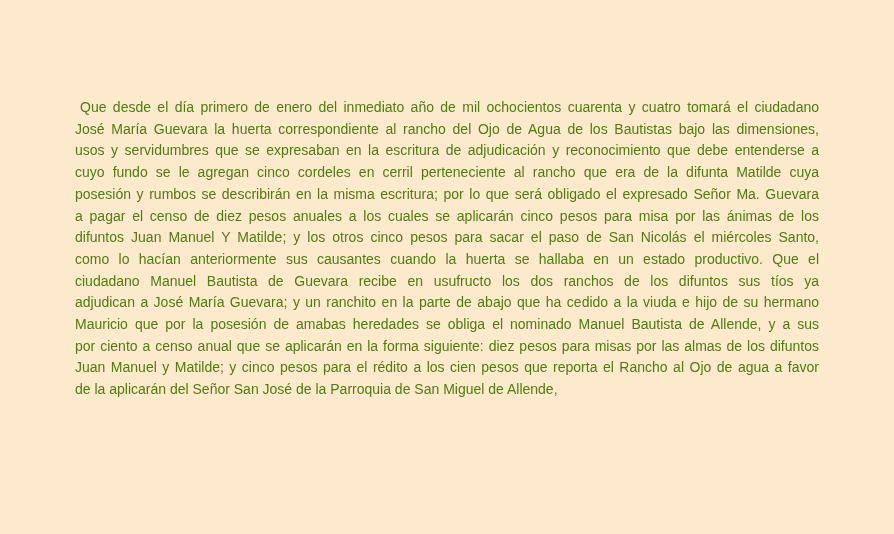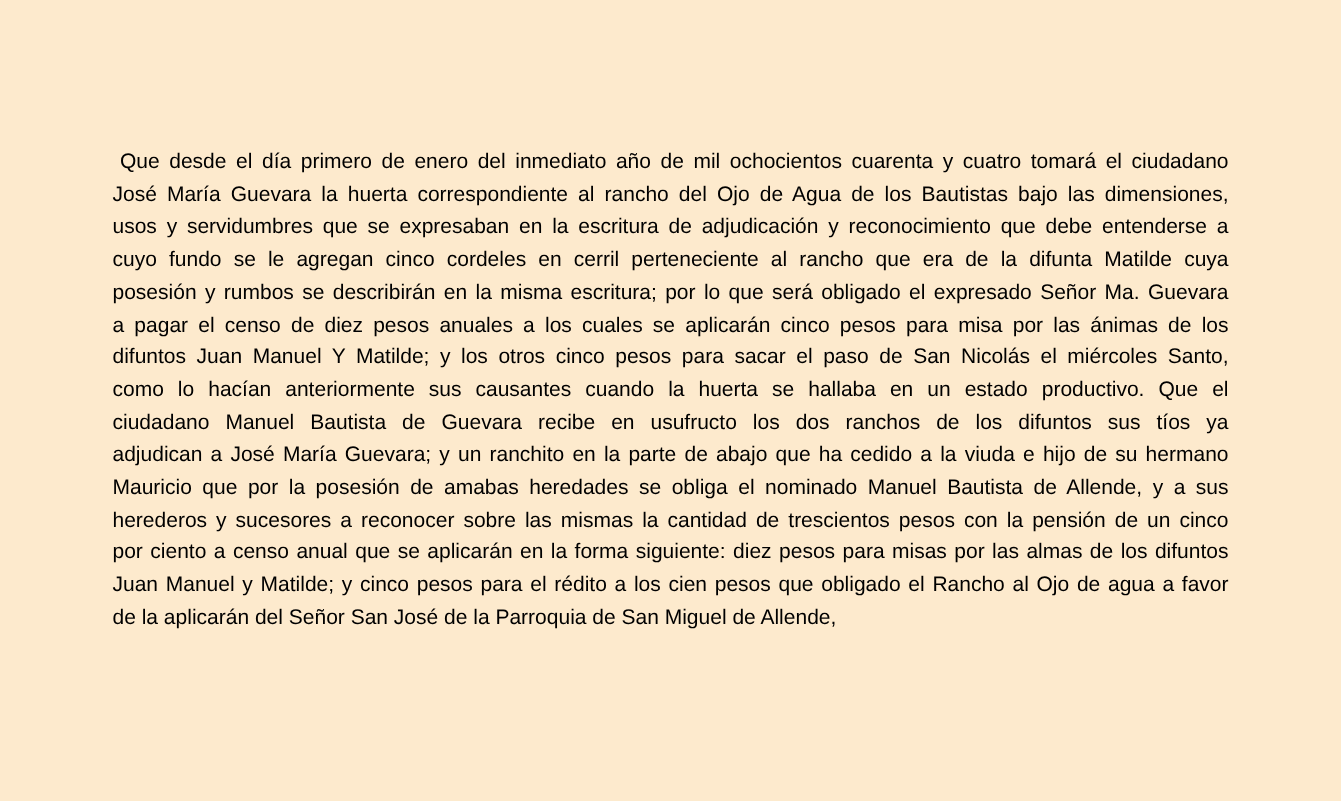--- a/index.html
+++ b/index.html
@@ -16,21 +16,21 @@
   }
   .document-page {
     position: absolute;
     inset: 0;
   }
   .text-block {
     position: absolute;
     left: 75px;
     top: 97px;
     width: 744px;
-    color: #000000;
+    color: #4d7c0f;
     font-size: 14px;
     line-height: 21.7px;
     letter-spacing: 0px;
   }
   .line {
     text-align: justify;
     text-align-last: justify;
   }
   .line.first {
     text-indent: 5px;
@@ -48,18 +48,17 @@
     <div class="line">José María Guevara la huerta correspondiente al rancho del Ojo de Agua de los Bautistas bajo las dimensiones,</div>
     <div class="line">usos y servidumbres que se expresaban en la escritura de adjudicación y reconocimiento que debe entenderse a</div>
     <div class="line">cuyo fundo se le agregan cinco cordeles en cerril perteneciente al rancho que era de la difunta Matilde cuya</div>
     <div class="line">posesión y rumbos se describirán en la misma escritura; por lo que será obligado el expresado Señor Ma. Guevara</div>
     <div class="line">a pagar el censo de diez pesos anuales a los cuales se aplicarán cinco pesos para misa por las ánimas de los</div>
     <div class="line">difuntos Juan Manuel Y Matilde; y  los otros cinco pesos para sacar el paso de San Nicolás el miércoles Santo,</div>
     <div class="line">como lo hacían anteriormente sus causantes cuando la huerta se hallaba en un estado productivo. Que el</div>
     <div class="line">ciudadano Manuel Bautista de Guevara recibe en usufructo los dos ranchos de los difuntos sus tíos ya</div>
     <div class="line">adjudican a José María Guevara; y un ranchito en la parte de abajo que ha cedido a la viuda e hijo de su hermano</div>
     <div class="line">Mauricio que por la posesión de amabas heredades se obliga el nominado Manuel Bautista de Allende, y a sus</div>
-    <div class="line">herederos y sucesores a reconocer sobre las mismas la cantidad de trescientos pesos con la pensión de un cinco</div>
     <div class="line">por ciento a censo anual que se aplicarán en la forma siguiente: diez pesos para misas por las almas de los difuntos</div>
-    <div class="line">Juan Manuel y Matilde; y cinco pesos para el rédito a los cien pesos que obligado el Rancho al Ojo de agua a favor</div>
+    <div class="line">Juan Manuel y Matilde; y cinco pesos para el rédito a los cien pesos que reporta el Rancho al Ojo de agua a favor</div>
     <div class="line last">de la aplicarán del Señor San José de la Parroquia de San Miguel de Allende,</div>
   </div>
 </main>
 
 </body></html>

